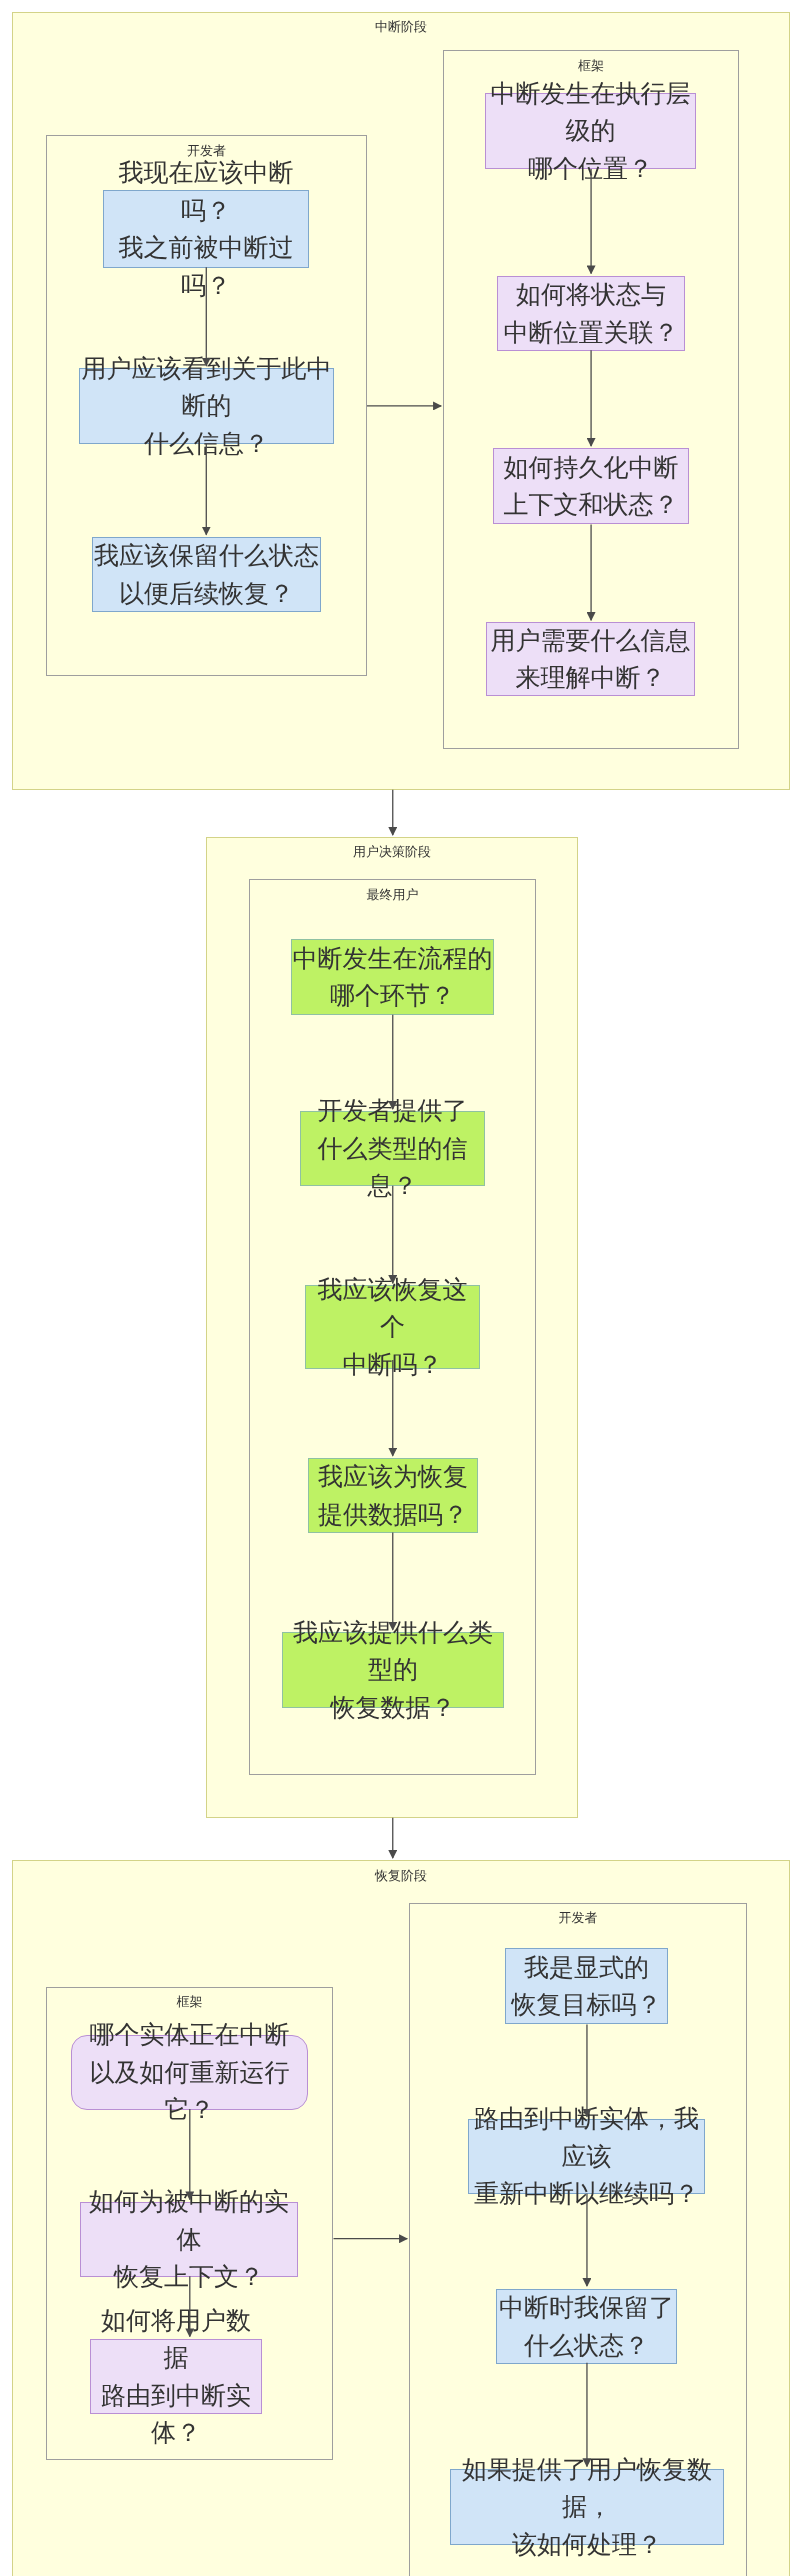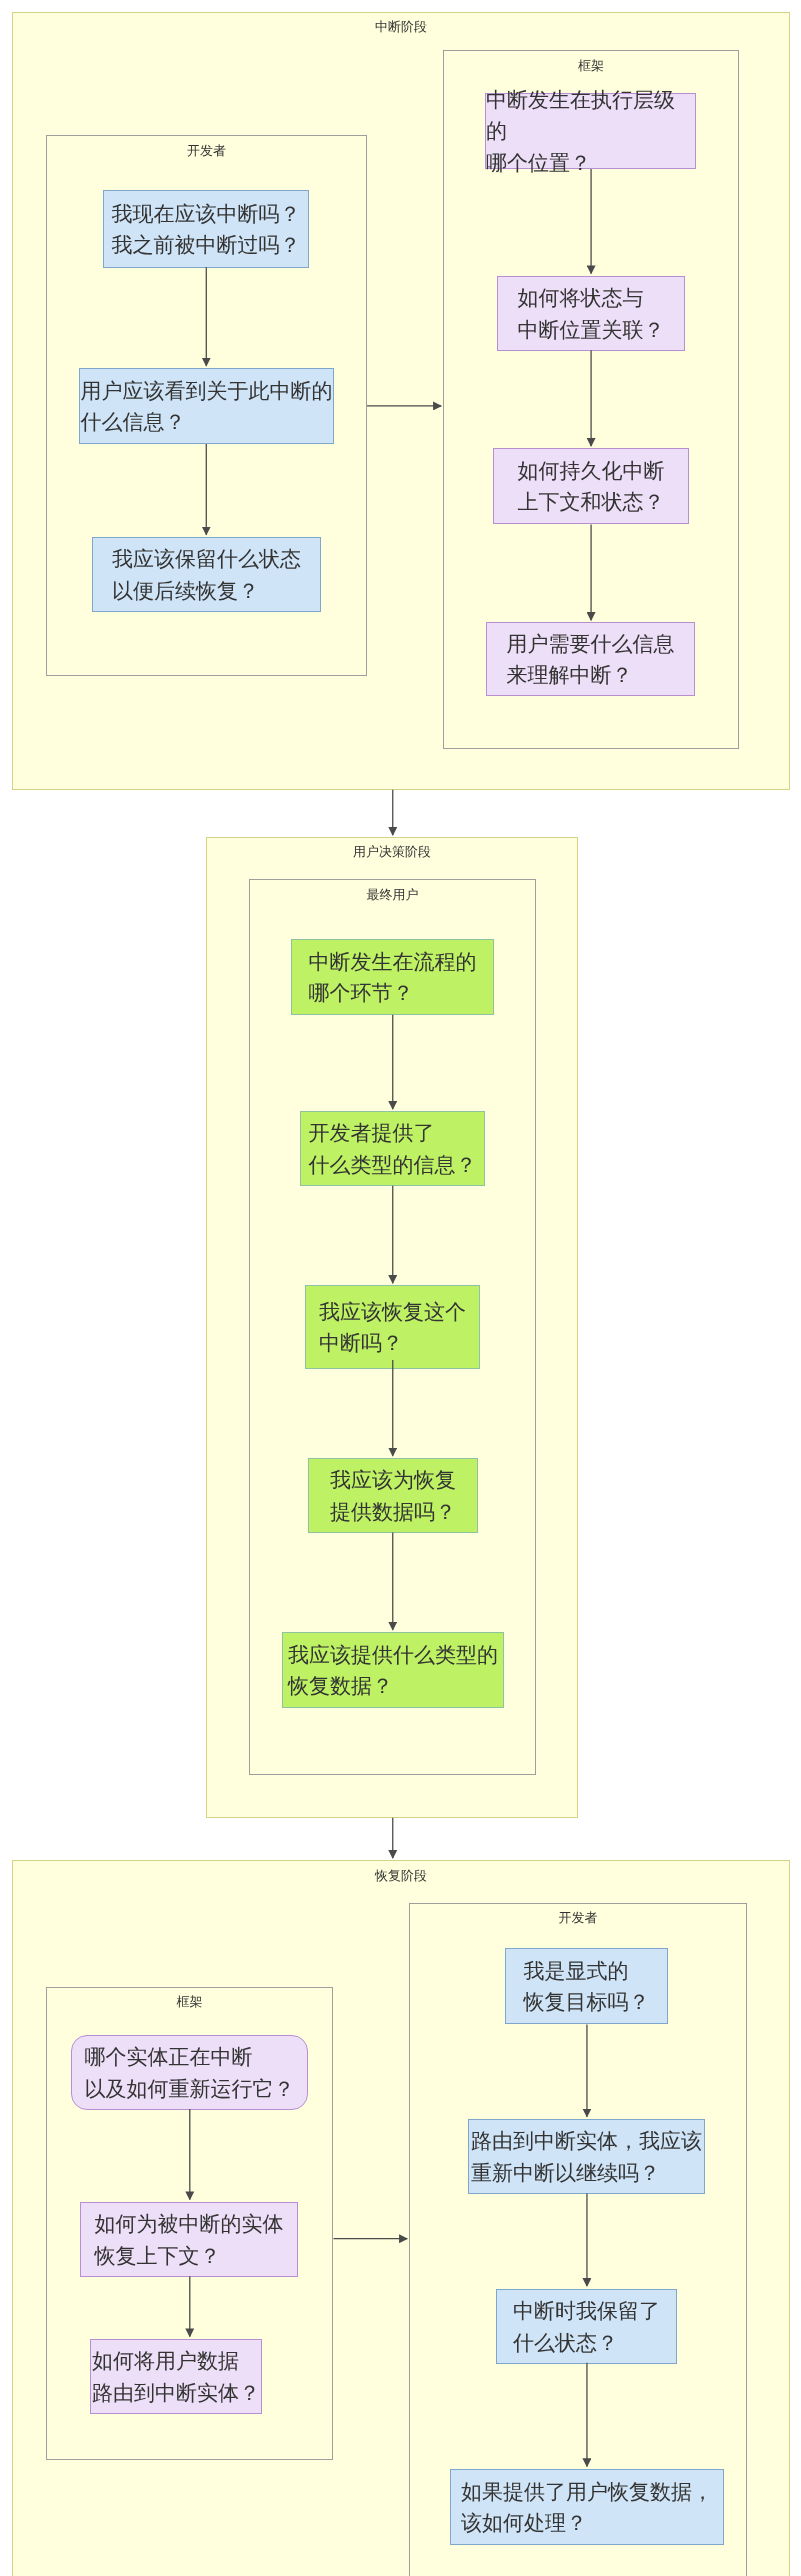--- a/index.html
+++ b/index.html
@@ -30,22 +30,23 @@
     font-size: 13px;
     line-height: 1.2;
     color: #333333;
   }
   .node {
     position: absolute;
     box-sizing: border-box;
     display: flex;
     align-items: center;
     justify-content: center;
+    text-align: center;
     white-space: pre-line;
-    font-size: 21px;
+    font-size: 25px;
     line-height: 1.5;
     border: 1px solid;
     color: #333333;
   }
   .node.blue   { background: #d0e4f7; border-color: #7fa7cc; }
   .node.purple { background: #eddff7; border-color: #b98fd4; }
   .node.green  { background: #bef264; border-color: #8fc1a3; }
   .edges {
     position: absolute;
     left: 0; top: 0;

